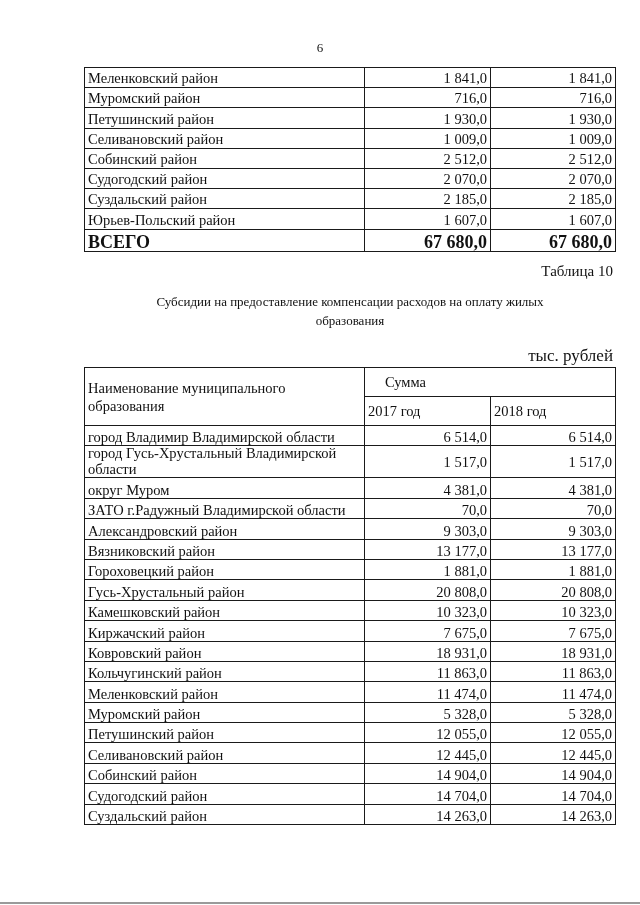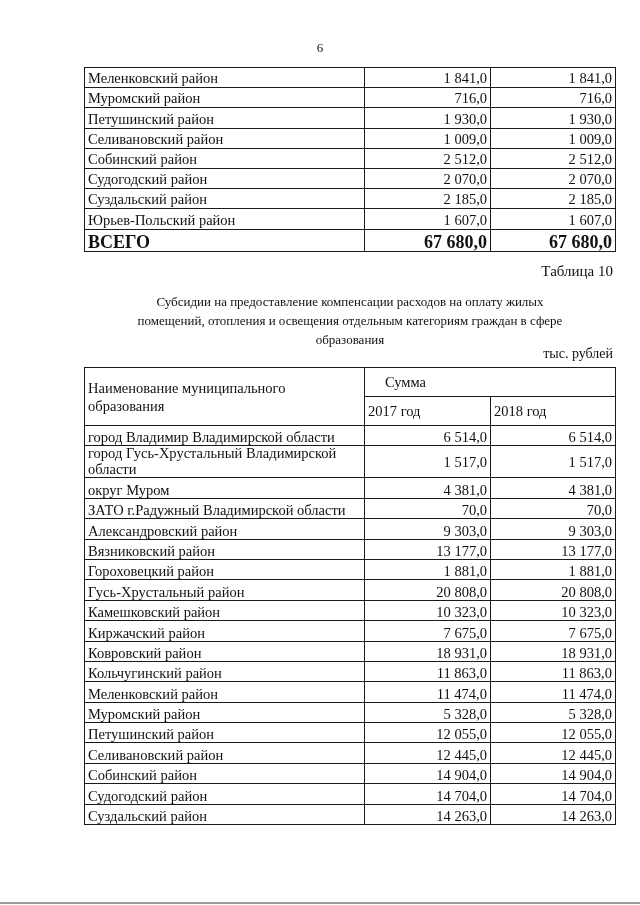--- a/index.html
+++ b/index.html
@@ -32,21 +32,21 @@
   #table9 td.num { text-align: right; }
   #table9 tr.total td { font-weight: bold; height: 21px; font-size: 18px; }
   .table-label {
     position: absolute; right: 27px; top: 263px; font-size: 15px;
   }
   .table-title {
     position: absolute; top: 292px; left: 80px; width: 540px;
     text-align: center; font-size: 13px; line-height: 19px;
   }
   .units {
-    position: absolute; right: 27px; top: 346px; font-size: 14px;
+    position: absolute; right: 27px; top: 346px; font-size: 17px;
   }
   #table10 { top: 367px; }
   #table10 th { vertical-align: middle; text-align: left; line-height: 18px; }
   #table10 th.year { height: 28px; vertical-align: middle; }
   #table10 th.sum { height: 28px; padding-left: 20px; }
   #table10 td { height: 19.4px; line-height: 16px; }
   #table10 td.num { text-align: right; }
   #table10 td.two-line { line-height: 15.5px; }
   #table10 td.num.mid { vertical-align: middle; }
   .scan-line {
@@ -111,21 +111,20 @@
         <td class="num">67 680,0</td>
         <td class="num">67 680,0</td>
       </tr>
     </tbody>
 </table>
 
 <div class="table-label">Таблица 10</div>
 
 <div class="table-title">
   <div>Субсидии на предоставление компенсации расходов на оплату жилых</div>
-  <div>помещений, отопления и освещения отдельным категориям граждан в сфере</div>
   <div>образования</div>
 </div>
 
 <div class="units">тыс. рублей</div>
 
 <table class="data-table" id="table10">
   <colgroup>
       <col class="c-name">
       <col class="c-v1">
       <col class="c-v2">

